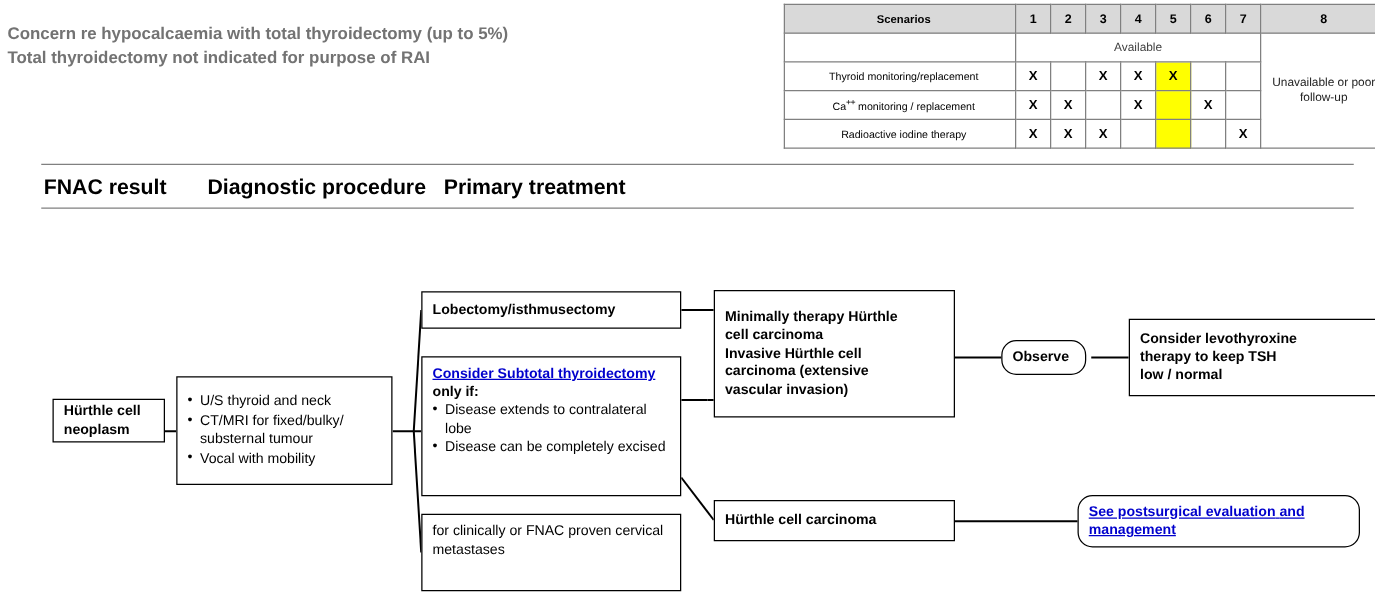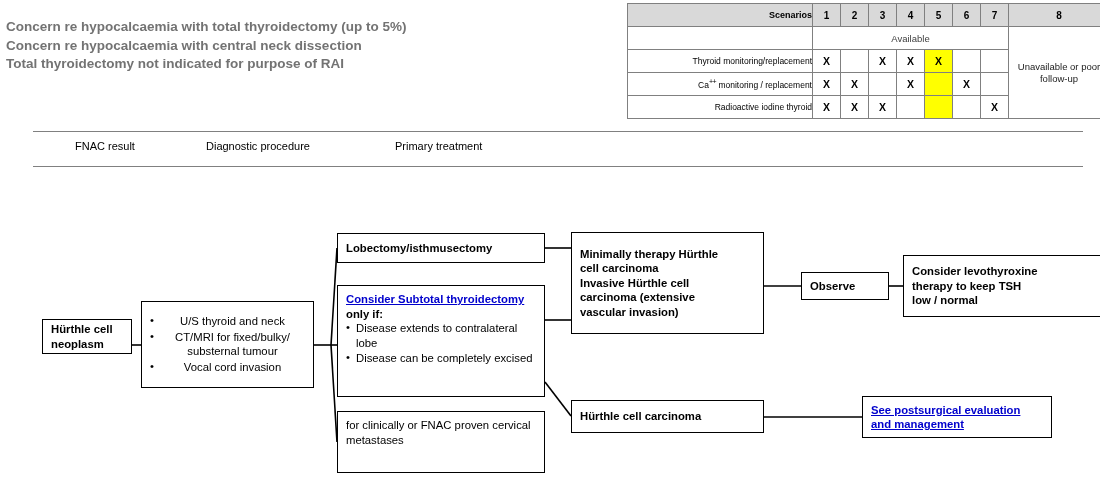--- a/index.html
+++ b/index.html
@@ -44,21 +44,21 @@
   #scenario-table td, #scenario-table th {
     border: 1px solid #808080;
     padding: 0;
     text-align: center;
     vertical-align: middle;
     height: 22px;
     font-weight: normal;
   }
   #scenario-table .lbl-col {
     width: 178px;
-    text-align: right;
+    text-align: center;
     padding-left: 6px;
   }
   #scenario-table .num-col { width: 27px; }
   #scenario-table .last-col { width: 100px; }
   #scenario-table thead td {
     background: #d9d9d9;
     font-weight: bold;
     font-size: 9px;
   }
   #scenario-table thead td.num-col { font-size: 10px; }
@@ -90,25 +90,24 @@
     left: 33px;
     top: 131px;
     width: 1050px;
     height: 34px;
     border-top: 1.5px solid #808080;
     border-bottom: 1.5px solid #808080;
   }
   #column-headings .col-head {
     position: absolute;
     top: 8px;
-    font-weight: normal;
-    font-size: 11px;
+    font-weight: bold;
+    font-size: 17px;
     color: #000;
     white-space: nowrap;
-    margin-left: 40px;
   }
   #ch-0 { left: 2px; }
   #ch-1 { left: 133px; }
   #ch-2 { left: 322px; }
 
   
   #flow-layer {
     position: absolute;
     left: 0; top: 0;
     width: 1100px;
@@ -156,36 +155,35 @@
     font-weight: bold;
     text-decoration: underline;
   }
   .node.center {
     display: flex;
     align-items: center;
   }
 
   
   #node-neoplasm      { left: 42px;  top: 319px; width: 90px;  height: 35px; }
-  #node-workup        { left: 141px; top: 301px; width: 173px; height: 87px; text-align: center; }
+  #node-workup        { left: 141px; top: 301px; width: 173px; height: 87px; }
   #node-lobectomy     { left: 337px; top: 233px; width: 208px; height: 30px; }
   #node-subtotal      { left: 337px; top: 285px; width: 208px; height: 112px; }
   #node-neckdiss      { left: 337px; top: 411px; width: 208px; height: 62px; }
   #node-carcinomas    { left: 571px; top: 232px; width: 193px; height: 102px; }
   #node-hurthle-ca    { left: 571px; top: 400px; width: 193px; height: 33px; }
-  #node-observe       { left: 801px; top: 272px; width: 88px;  height: 28px; }
+  #node-observe       { left: 801px; top: 272px; width: 68px;  height: 28px; border-radius: 12px; }
   #node-levothyroxine { left: 903px; top: 255px; width: 211px; height: 62px; }
-  #node-postsurgical  { left: 862px; top: 396px; width: 190px; height: 42px; }
+  #node-postsurgical  { left: 862px; top: 396px; width: 226px; height: 42px; border-radius: 12px; }
 </style>
 </head>
 <body>
 
 <div id="warning-notes">
   <div class="note-line">Concern re hypocalcaemia with total thyroidectomy (up to 5%)</div>
-  <div class="note-line">Concern re hypocalcaemia with central neck dissection</div>
   <div class="note-line">Total thyroidectomy not indicated for purpose of RAI</div>
 </div>
 
 <table id="scenario-table">
   <thead>
     <tr>
       <td class="lbl-col">Scenarios</td>
       <td class="num-col">1</td>
       <td class="num-col">2</td>
       <td class="num-col">3</td>
@@ -216,21 +214,21 @@
       <td class="lbl-col">Ca<span class="sup">++</span> monitoring / replacement</td>
       <td class="mark">X</td>
       <td class="mark">X</td>
       <td class="mark"></td>
       <td class="mark">X</td>
       <td class="mark hl"></td>
       <td class="mark">X</td>
       <td class="mark"></td>
     </tr>
     <tr>
-      <td class="lbl-col">Radioactive iodine thyroid</td>
+      <td class="lbl-col">Radioactive iodine therapy</td>
       <td class="mark">X</td>
       <td class="mark">X</td>
       <td class="mark">X</td>
       <td class="mark"></td>
       <td class="mark hl"></td>
       <td class="mark"></td>
       <td class="mark">X</td>
     </tr>
   </tbody>
 </table>
@@ -277,21 +275,21 @@
       <div>Hürthle cell</div>
       <div>neoplasm</div>
     </div>
   </div>
 
   <div class="node center" id="node-workup">
     <div class="pad">
       <ul>
         <li>U/S thyroid and neck</li>
         <li>CT/MRI for fixed/bulky/ substernal tumour</li>
-        <li>Vocal cord invasion</li>
+        <li>Vocal with mobility</li>
       </ul>
     </div>
   </div>
 
   <div class="node" id="node-subtotal">
     <div class="pad">
       <div>
         <a class="link" href="#">Consider Subtotal thyroidectomy</a><span class="b"> only if:</span>
       </div>
       <ul>

